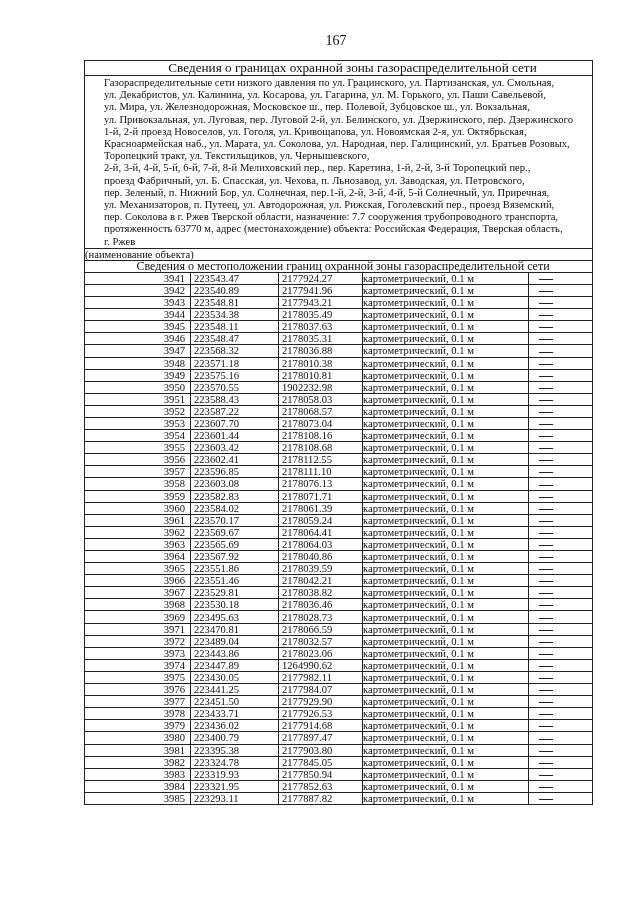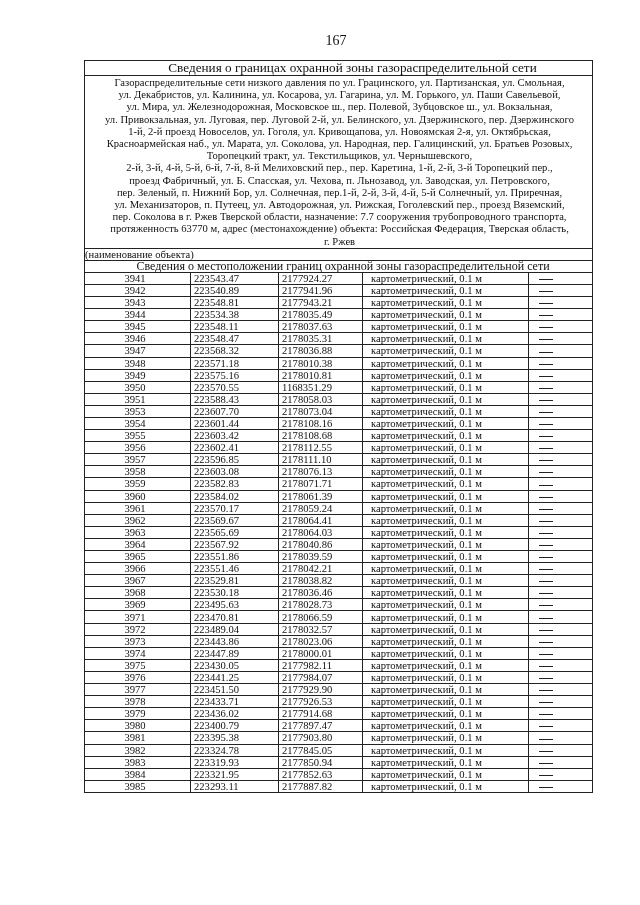--- a/index.html
+++ b/index.html
@@ -4,28 +4,28 @@
 <style>
   html, body { margin: 0; padding: 0; background: #ffffff; }
   body { width: 640px; height: 905px; position: relative; overflow: hidden;
          font-family: "Liberation Serif", "DejaVu Serif", serif; color: #111; }
   .page-number { position: absolute; top: 33px; left: 16px; width: 640px; text-align: center;
                  font-size: 14px; }
   .doc { position: absolute; top: 60px; left: 84px; width: 508px; }
   table { border-collapse: collapse; width: 508px; table-layout: fixed; }
   td { border: 1px solid #222; padding: 0; line-height: 11px; font-size: 10.6px; white-space: nowrap; overflow: hidden; }
   .title-cell { text-align: center; font-size: 13.2px; line-height: 14px; height: 14px; border-bottom: 1px solid #222; padding-left: 28px; }
-  .desc-cell { text-align: center; font-size: 10.6px; line-height: 12.2px; padding: 1px 2px 0 4px; white-space: normal; border-bottom: none; }
+  .desc-cell { font-size: 10.6px; line-height: 12.2px; padding: 1px 2px 0 19px; white-space: normal; border-bottom: none; }
   .desc-line { display: block; white-space: nowrap; }
   .name-cell { text-align: left; font-size: 10.6px; line-height: 11px; height: 11px; }
   .section-cell { text-align: center; font-size: 12px; line-height: 11px; height: 11px; padding-left: 9px; }
   tr.row td { height: 11.1px; }
-  td.num { text-align: center; padding-right: 5px; }
+  td.num { text-align: right; padding-right: 5px; }
   td.xc, td.yc { padding-left: 3px; }
-  td.mc { padding-left: 8px; }
+  td.mc { padding-left: 0; }
   td.dash { padding-left: 10px; }
   .dash-mark { display: inline-block; width: 14px; height: 1px; background: #222; vertical-align: middle; }
   col.c1 { width: 106px; } col.c2 { width: 88px; } col.c3 { width: 84px; } col.c4 { width: 166px; } col.c5 { width: 64px; }
 </style>
 </head>
 <body>
 
 <div class="page-number">167</div>
 
 <div class="doc">
@@ -124,32 +124,39 @@
         <tr class="row">
           <td class="num">3949</td>
           <td class="xc">223575.16</td>
           <td class="yc">2178010.81</td>
           <td class="mc">картометрический, 0.1 м</td>
           <td class="dash"><span class="dash-mark" title=""></span></td>
         </tr>
         <tr class="row">
           <td class="num">3950</td>
           <td class="xc">223570.55</td>
-          <td class="yc">1168351.29</td>
+          <td class="yc">1902232.98</td>
           <td class="mc">картометрический, 0.1 м</td>
           <td class="dash"><span class="dash-mark" title=""></span></td>
         </tr>
         <tr class="row">
           <td class="num">3951</td>
           <td class="xc">223588.43</td>
           <td class="yc">2178058.03</td>
           <td class="mc">картометрический, 0.1 м</td>
           <td class="dash"><span class="dash-mark" title=""></span></td>
         </tr>
         <tr class="row">
+          <td class="num">3952</td>
+          <td class="xc">223587.22</td>
+          <td class="yc">2178068.57</td>
+          <td class="mc">картометрический, 0.1 м</td>
+          <td class="dash"><span class="dash-mark" title=""></span></td>
+        </tr>
+        <tr class="row">
           <td class="num">3953</td>
           <td class="xc">223607.70</td>
           <td class="yc">2178073.04</td>
           <td class="mc">картометрический, 0.1 м</td>
           <td class="dash"><span class="dash-mark" title=""></span></td>
         </tr>
         <tr class="row">
           <td class="num">3954</td>
           <td class="xc">223601.44</td>
           <td class="yc">2178108.16</td>
@@ -278,21 +285,21 @@
         <tr class="row">
           <td class="num">3973</td>
           <td class="xc">223443.86</td>
           <td class="yc">2178023.06</td>
           <td class="mc">картометрический, 0.1 м</td>
           <td class="dash"><span class="dash-mark" title=""></span></td>
         </tr>
         <tr class="row">
           <td class="num">3974</td>
           <td class="xc">223447.89</td>
-          <td class="yc">2178000.01</td>
+          <td class="yc">1264990.62</td>
           <td class="mc">картометрический, 0.1 м</td>
           <td class="dash"><span class="dash-mark" title=""></span></td>
         </tr>
         <tr class="row">
           <td class="num">3975</td>
           <td class="xc">223430.05</td>
           <td class="yc">2177982.11</td>
           <td class="mc">картометрический, 0.1 м</td>
           <td class="dash"><span class="dash-mark" title=""></span></td>
         </tr>

